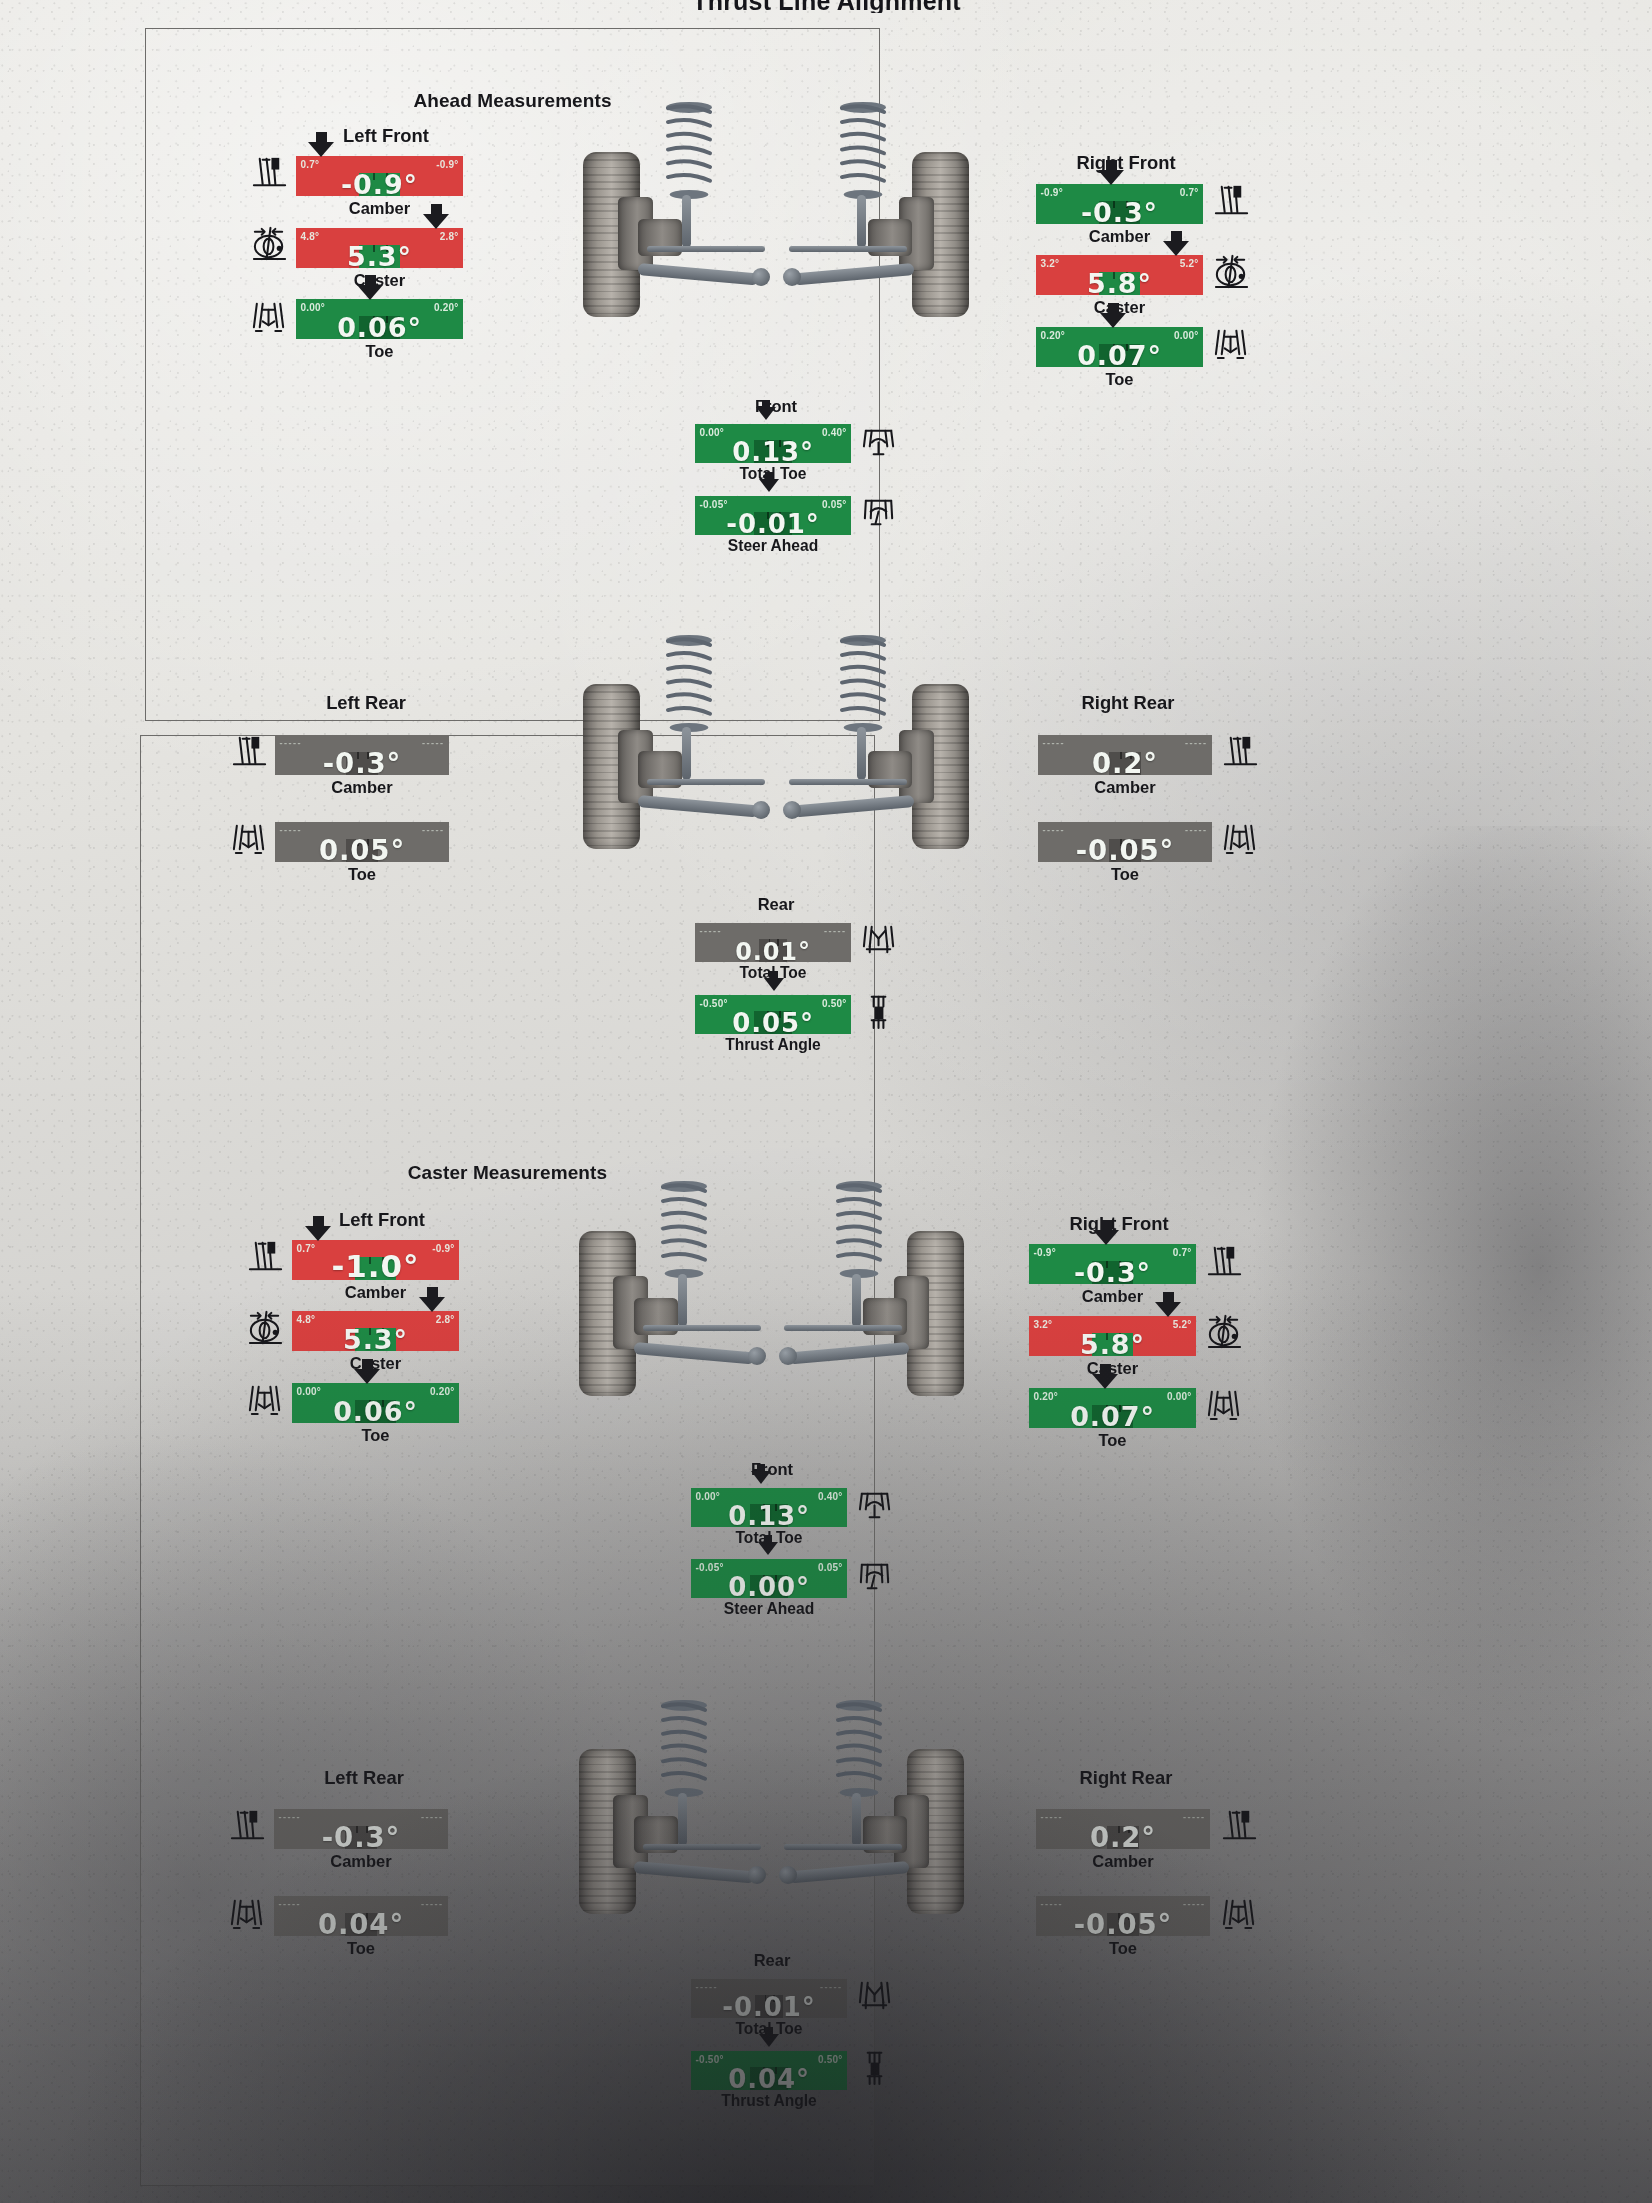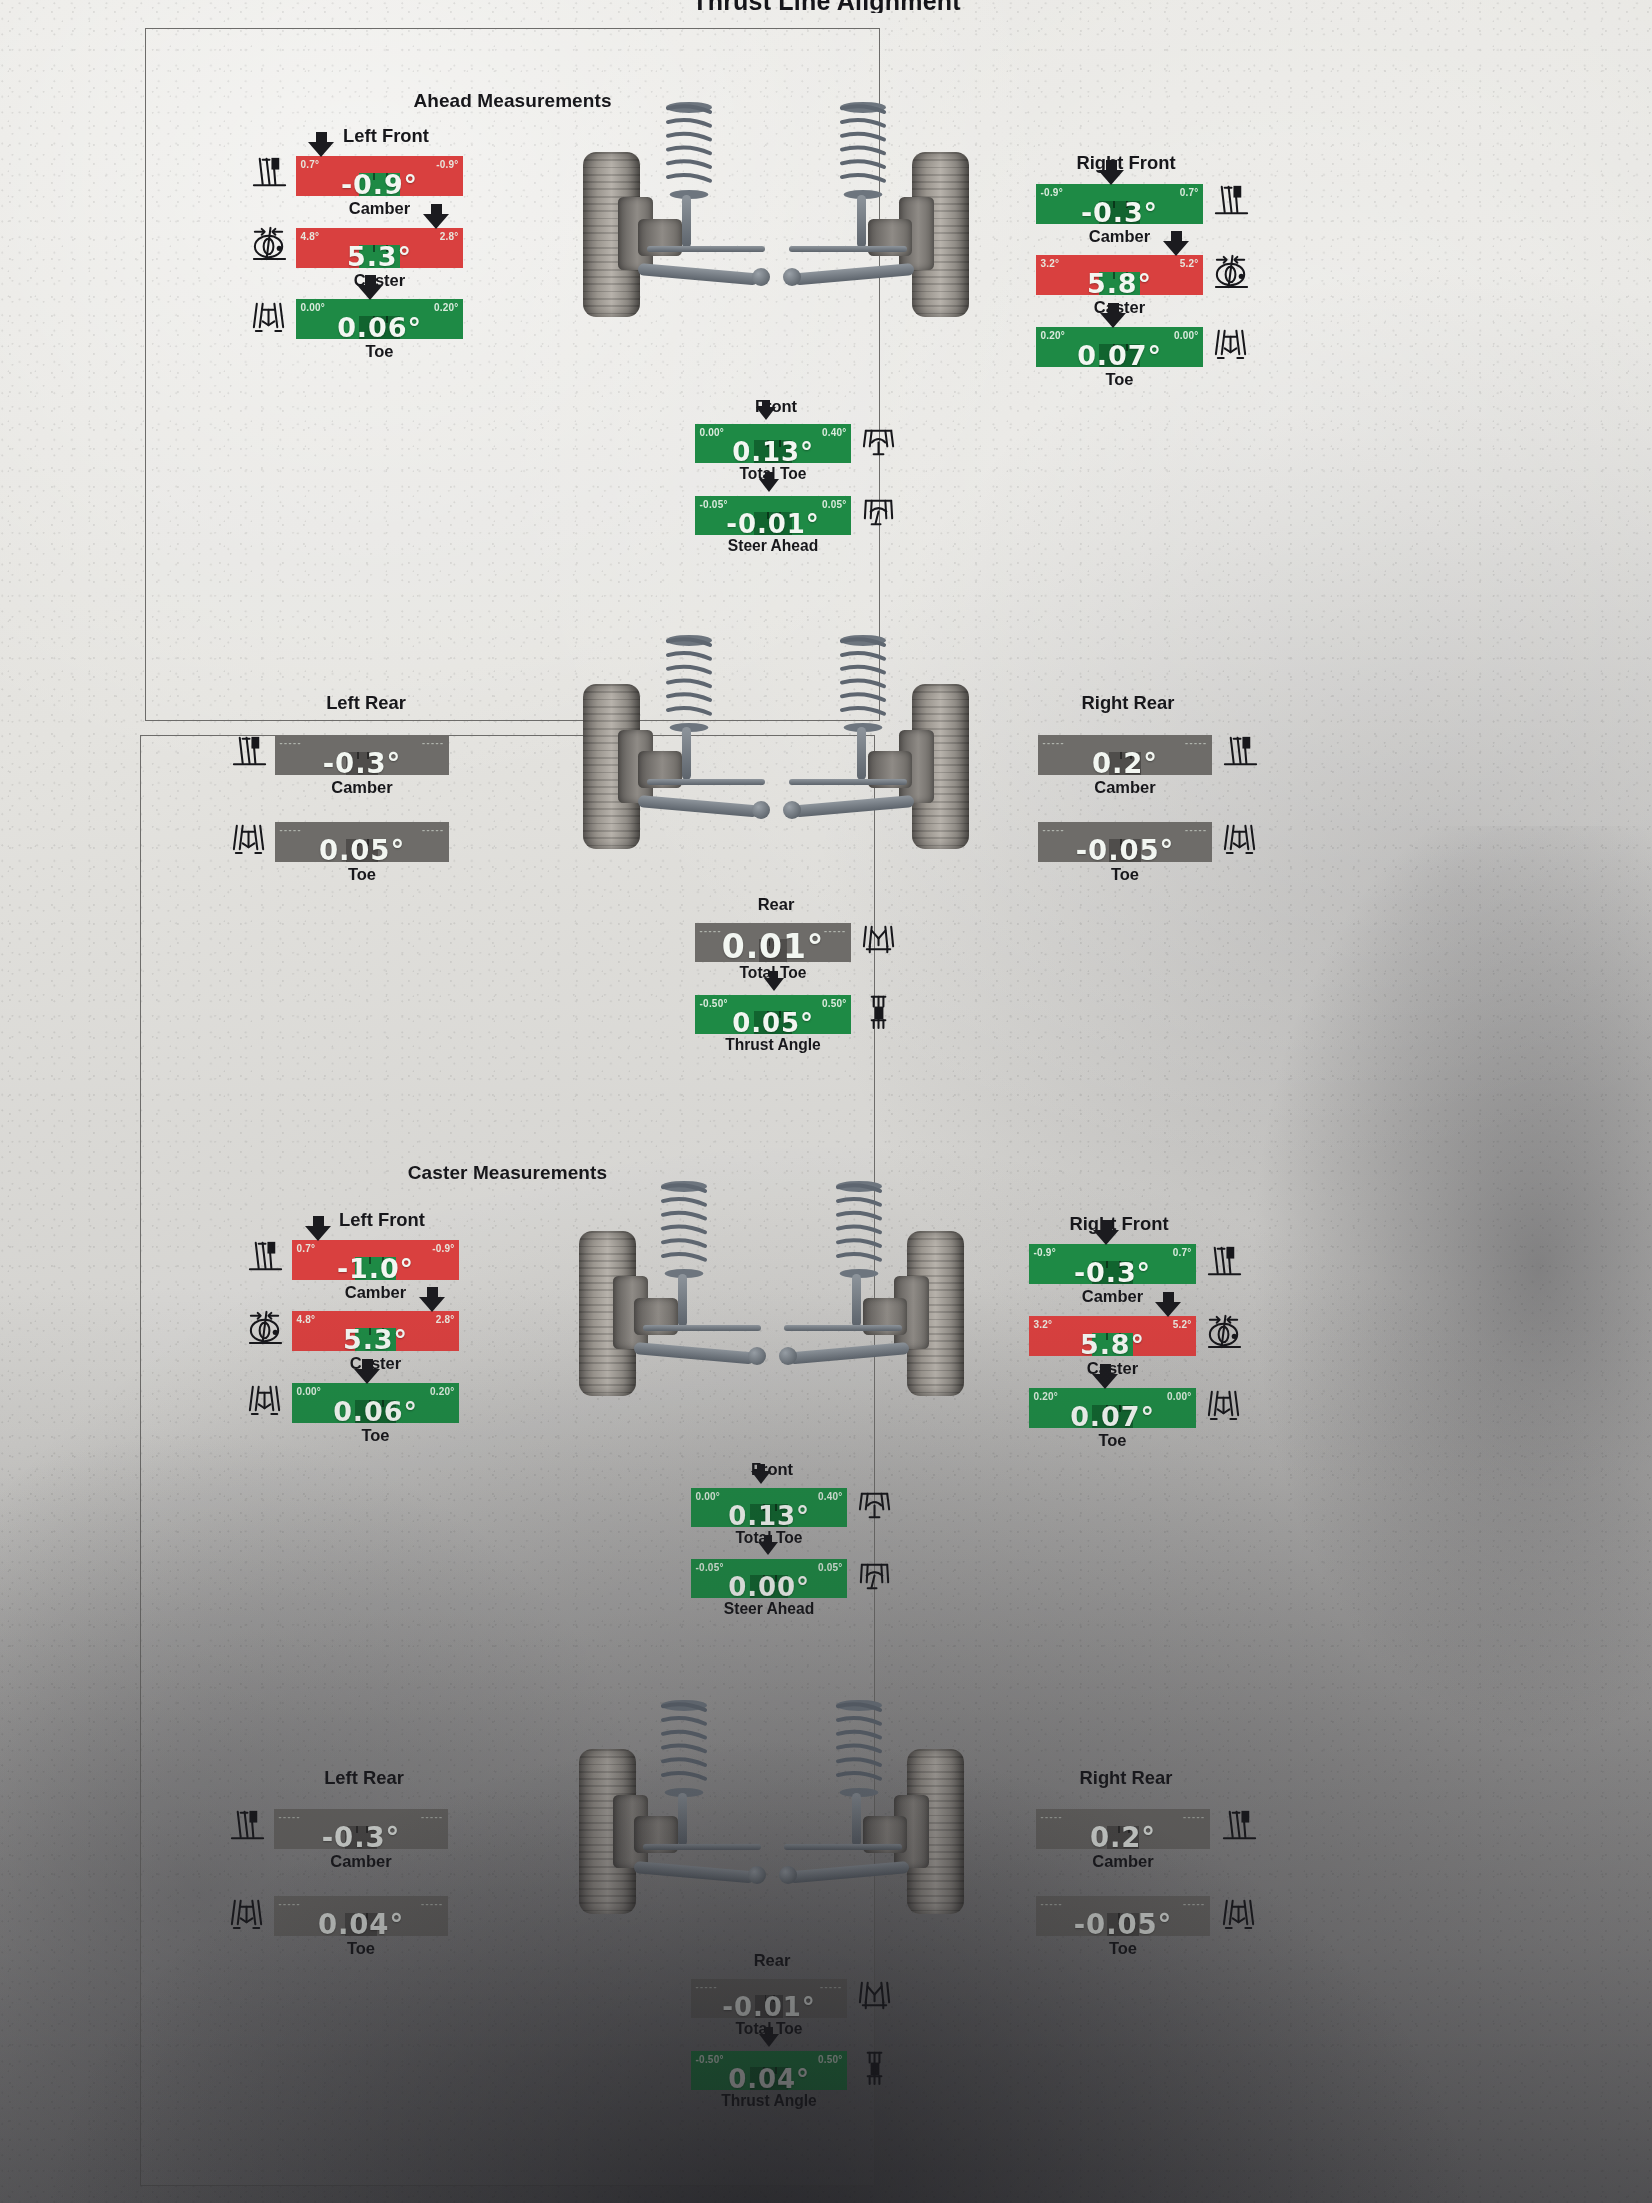--- a/index.html
+++ b/index.html
@@ -538,21 +538,21 @@
     </div>
     <div class="corner-label" style="left: 684px; top: 895px; width: 184px; font-size: 16.5px;">Rear</div>
     <div class="gauge" style="left: 695px; top: 923px; width: 156px; height: 39px;">
       <div class="bar">
         <div class="seg out g-gray-out" style="left: 0px; width: 100%;"></div>
         <div class="seg inr g-gray-in" style="left: 41%; width: 18%;"></div>
         <div class="tickmark" style="left: 47.12%; top: 16px; height: 7px;"></div>
         <div class="tickmark" style="left: 52.88%; top: 16px; height: 7px;"></div>
         <div class="lim left dash">-----</div>
         <div class="lim right dash">-----</div>
-        <div class="val" style="font-size: 33px;">0.01°</div>
+        <div class="val" style="font-size: 24px;">0.01°</div>
       </div>
       <div class="cap" style="top: 41px; font-size: 15.6px;">Total Toe</div>
     </div>
     <div class="glyph" style="top: 919px; left: 860px;">
       <svg width="39" height="39" viewBox="0 0 40 40">
         <path d="M6 8 L4 28 M12 8 L10 28" stroke="#17171b" fill="none" stroke-width="2.1" stroke-linecap="round" stroke-linejoin="round"></path>
            <path d="M32 8 L34 28 M26 8 L28 28" stroke="#17171b" fill="none" stroke-width="2.1" stroke-linecap="round" stroke-linejoin="round"></path>
            <path d="M12 12 L19 20 L26 12" stroke="#17171b" fill="none" stroke-width="2.1" stroke-linecap="round" stroke-linejoin="round"></path>
            <path d="M19 20 L19 27" stroke="#17171b" fill="none" stroke-width="2.1" stroke-linecap="round" stroke-linejoin="round"></path>
            <path d="M7 31 L31 31" stroke="#17171b" fill="none" stroke-width="2.1" stroke-linecap="round" stroke-linejoin="round"></path>
@@ -623,21 +623,21 @@
     <div class="corner-label" style="left: 290px; top: 1209px; width: 184px; font-size: 18.4px;">Left Front</div>
     <div class="corner-label" style="left: 1027px; top: 1213px; width: 184px; font-size: 18.4px;">Right Front</div>
     <div class="gauge" style="left: 292px; top: 1240px; width: 167px; height: 40px;">
       <div class="bar">
         <div class="seg out g-red-out" style="left: 0px; width: 100%;"></div>
         <div class="seg inr g-red-in" style="left: 37.8049%; width: 24.3902%;"></div>
         <div class="tickmark" style="left: 46.0976%; top: 17px; height: 7.3px;"></div>
         <div class="tickmark" style="left: 53.9024%; top: 17px; height: 7.3px;"></div>
         <div class="lim left">0.7°</div>
         <div class="lim right">-0.9°</div>
-        <div class="val" style="font-size: 27px;">-1.0°</div>
+        <div class="val" style="font-size: 31px;">-1.0°</div>
       </div>
       <div class="cap" style="top: 43px; font-size: 16.5px;">Camber</div>
     </div>
     <div class="arrow" style="left: 305px; top: 1216px; height: 26px;">
       <div class="stem"></div>
       <div class="head"></div>
     </div>
     <div class="glyph" style="top: 1236px; left: 246px;">
       <svg width="39" height="39" viewBox="0 0 40 40">
         <line x1="4" y1="34" x2="36" y2="34" stroke="#17171b" fill="none" stroke-width="2.1" stroke-linecap="round" stroke-linejoin="round"></line>

